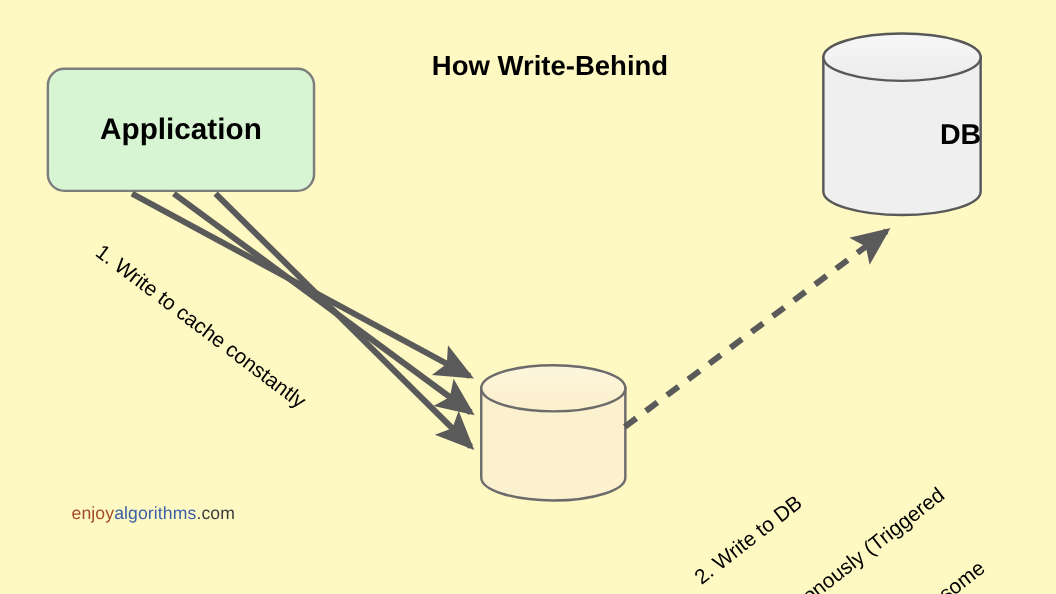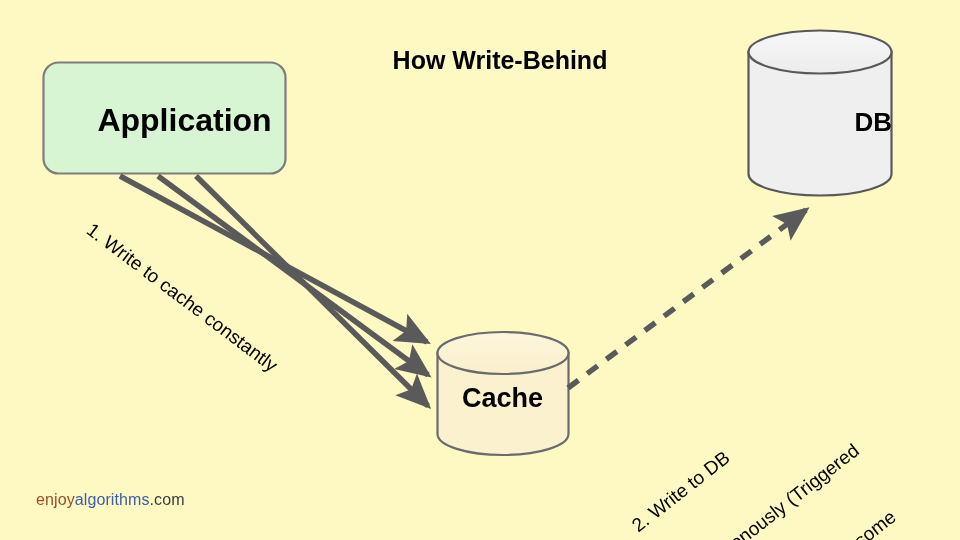--- a/index.html
+++ b/index.html
@@ -40,22 +40,21 @@
     text-align: center;
     font-size: 25px;
     font-weight: bold;
     line-height: 1.28;
     color: #000000;
   }
   #app-label {
     left: 43px;
     top: 102px;
     width: 243px;
-    font-size: 32px;
-    padding-left: 20px;
+    font-size: 27px;
   }
   #db-label {
     left: 748px;
     top: 107px;
     width: 144px;
     font-size: 26px;
     text-align: right;
   }
   #cache-label {
     left: 437px;
@@ -78,26 +77,25 @@
   }
   #edge-label-2 {
     left: 597px;
     top: 480px;
     transform: rotate(-38deg);
     transform-origin: 0 0;
     text-align: left;
   }
   #watermark {
     position: absolute;
-    left: 36px;
+    left: 65px;
     top: 459px;
     font-size: 16px;
     letter-spacing: 0.1px;
     white-space: nowrap;
-    margin-top: 32px;
   }
 </style>
 </head>
 <body>
 
 <div id="canvas">
 
   <svg id="diagram-svg" viewBox="0 0 960 540" xmlns="http://www.w3.org/2000/svg">
     <defs>
       <marker id="arrowhead-solid" markerWidth="7" markerHeight="7" refX="5.6" refY="3" orient="auto" markerUnits="strokeWidth">
@@ -136,21 +134,20 @@
   </svg>
 
   <div id="title">
     <div>How Write-Behind</div>
   </div>
 
   <div id="app-label" class="node-label">Application</div>
 
   <div id="db-label" class="node-label">DB</div>
 
-  <div id="cache-label" class="node-label">Cache</div>
 
   <div id="edge-label-1" class="edge-label">1. Write to cache constantly</div>
 
   <div id="edge-label-2" class="edge-label">
     <div>2. Write to DB</div>
     <div>asynchronously (Triggered</div>
     <div>by cache evictions, some</div>
     
   </div>
 

